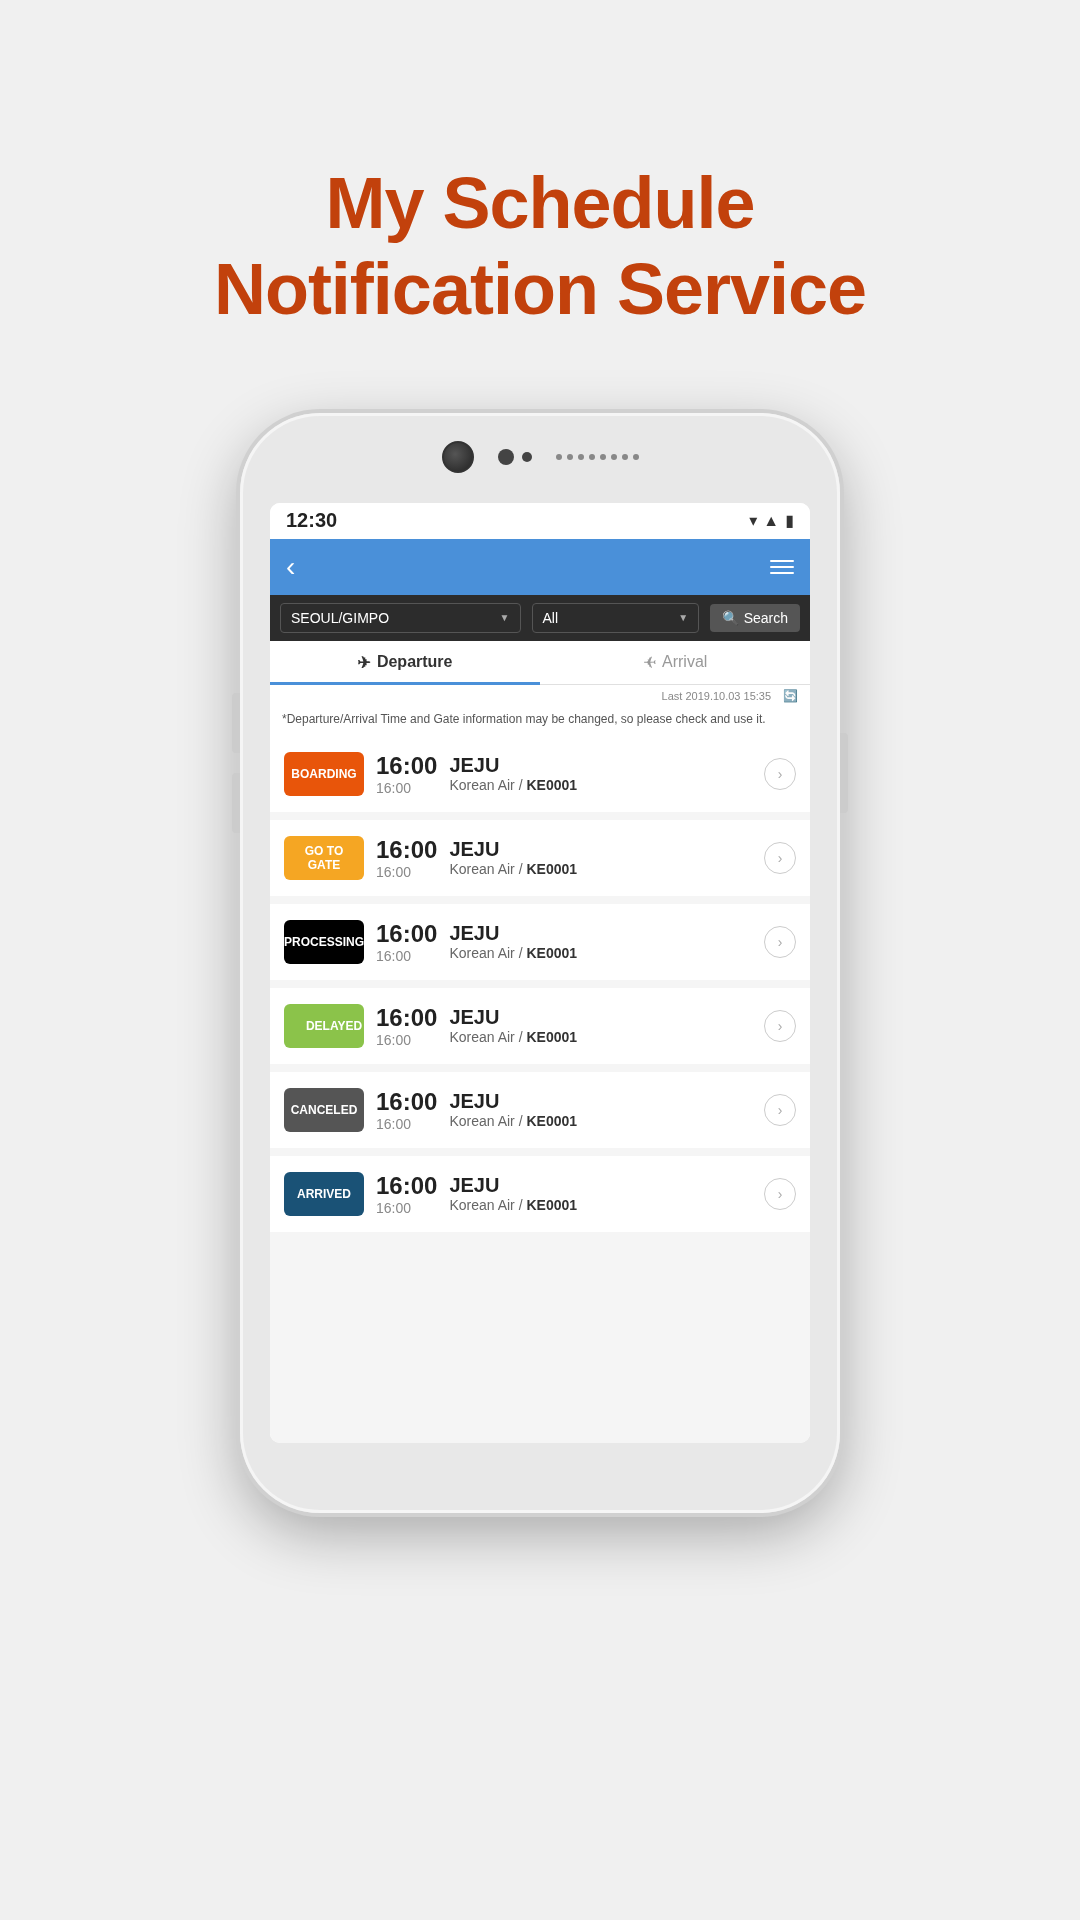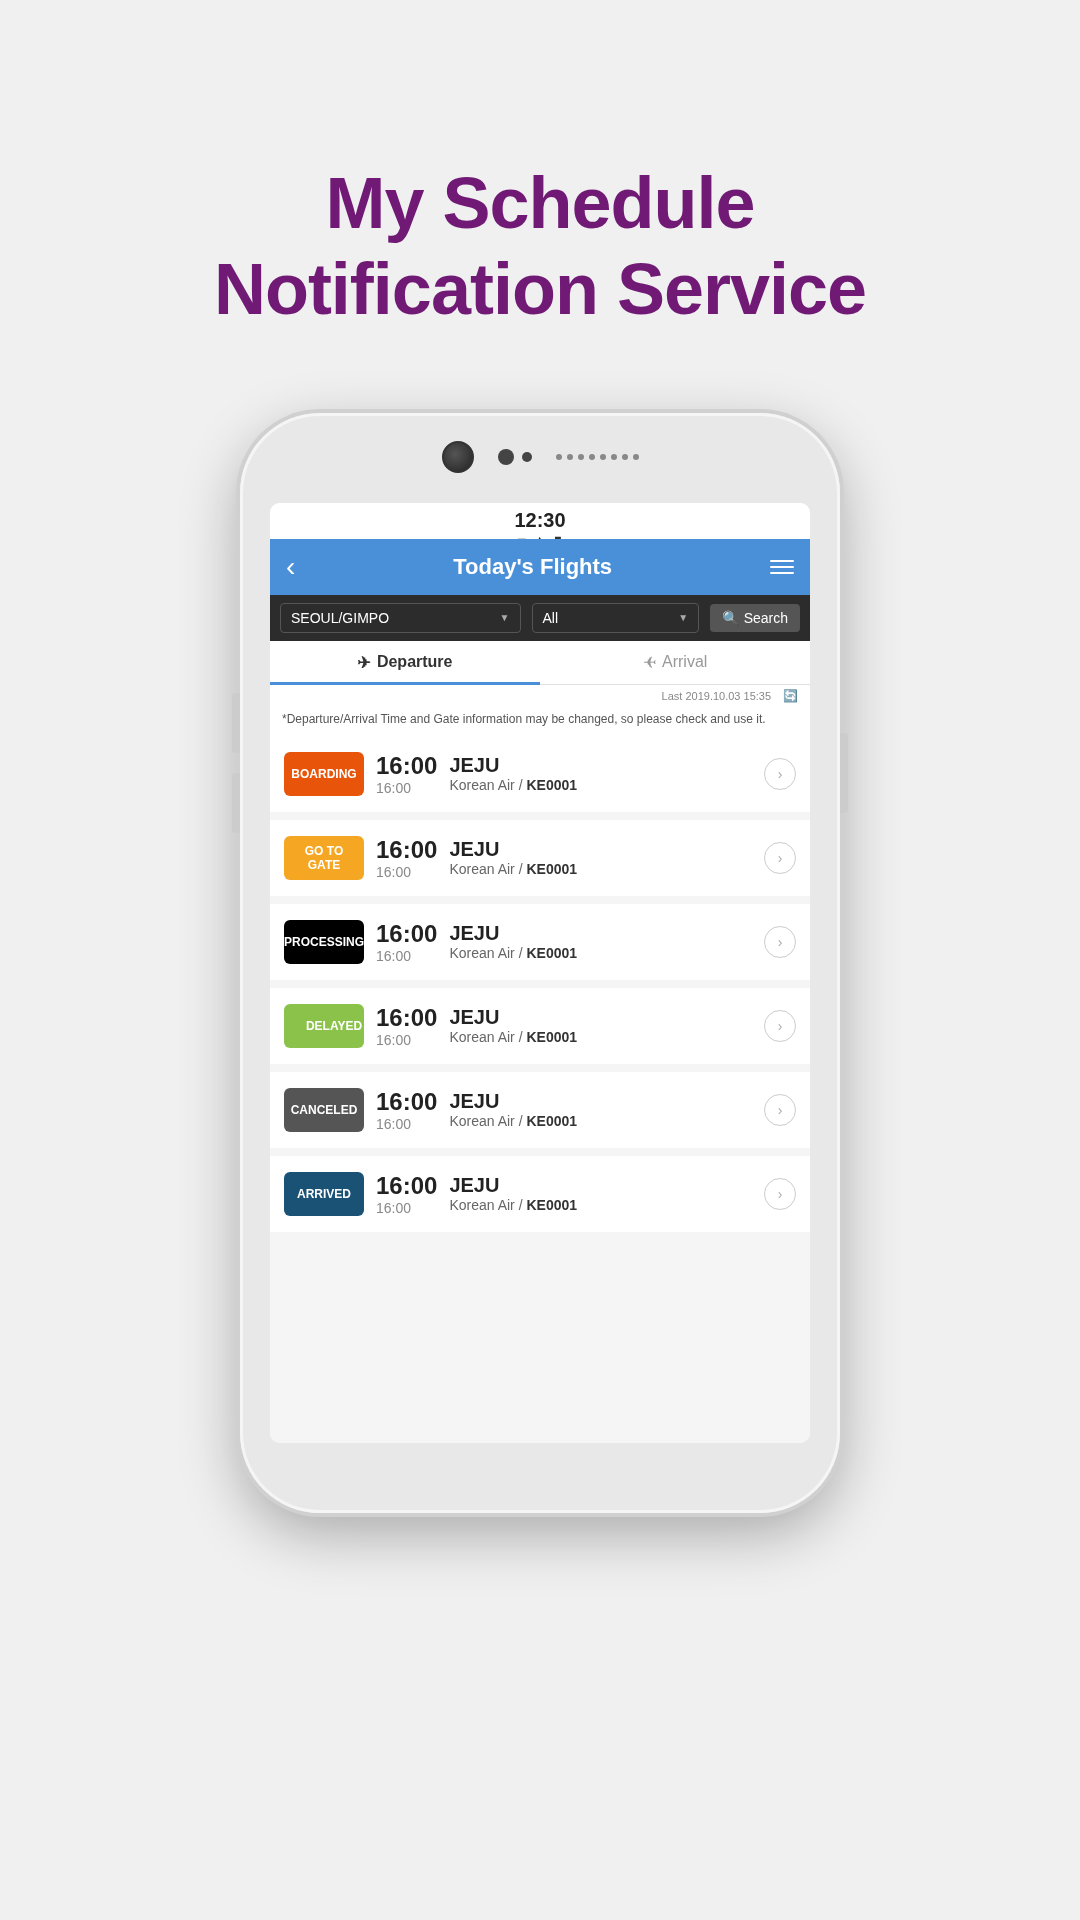--- a/index.html
+++ b/index.html
@@ -13,21 +13,21 @@
       align-items: center;
       overflow: hidden;
     }
 
     
     .page-title {
       margin-top: 160px;
       text-align: center;
       font-size: 72px;
       font-weight: 700;
-      color: #701a75;
+      color: #c2410c;
       line-height: 1.2;
       letter-spacing: -1px;
     }
 
     
     .phone-wrapper {
       margin-top: 80px;
       position: relative;
       width: 600px;
       height: 1100px;
@@ -136,21 +136,20 @@
     }
 
     
     .status-bar {
       background: #fff;
       display: flex;
       align-items: center;
       justify-content: space-between;
       padding: 6px 16px;
       height: 36px;
-      flex-direction: column;
     }
     .status-time {
       font-size: 20px;
       font-weight: 600;
       color: #222;
     }
     .status-icons {
       display: flex;
       align-items: center;
       gap: 6px;
@@ -427,21 +426,20 @@
       <span class="status-time">12:30</span>
       <div class="status-icons">
         <span class="status-icon">▾</span>
         <span class="status-icon">▲</span>
         <span class="status-icon battery-icon">▮</span>
       </div>
     </div>
 
     <div class="app-header">
       <span class="header-back">‹</span>
-      <span class="header-title">Today's Flights</span>
       <div class="header-menu">
         <div class="menu-bar"></div>
         <div class="menu-bar"></div>
         <div class="menu-bar"></div>
       </div>
     </div>
 
     <div class="filter-bar">
       <div class="filter-select wide">
         <span>SEOUL/GIMPO</span>

